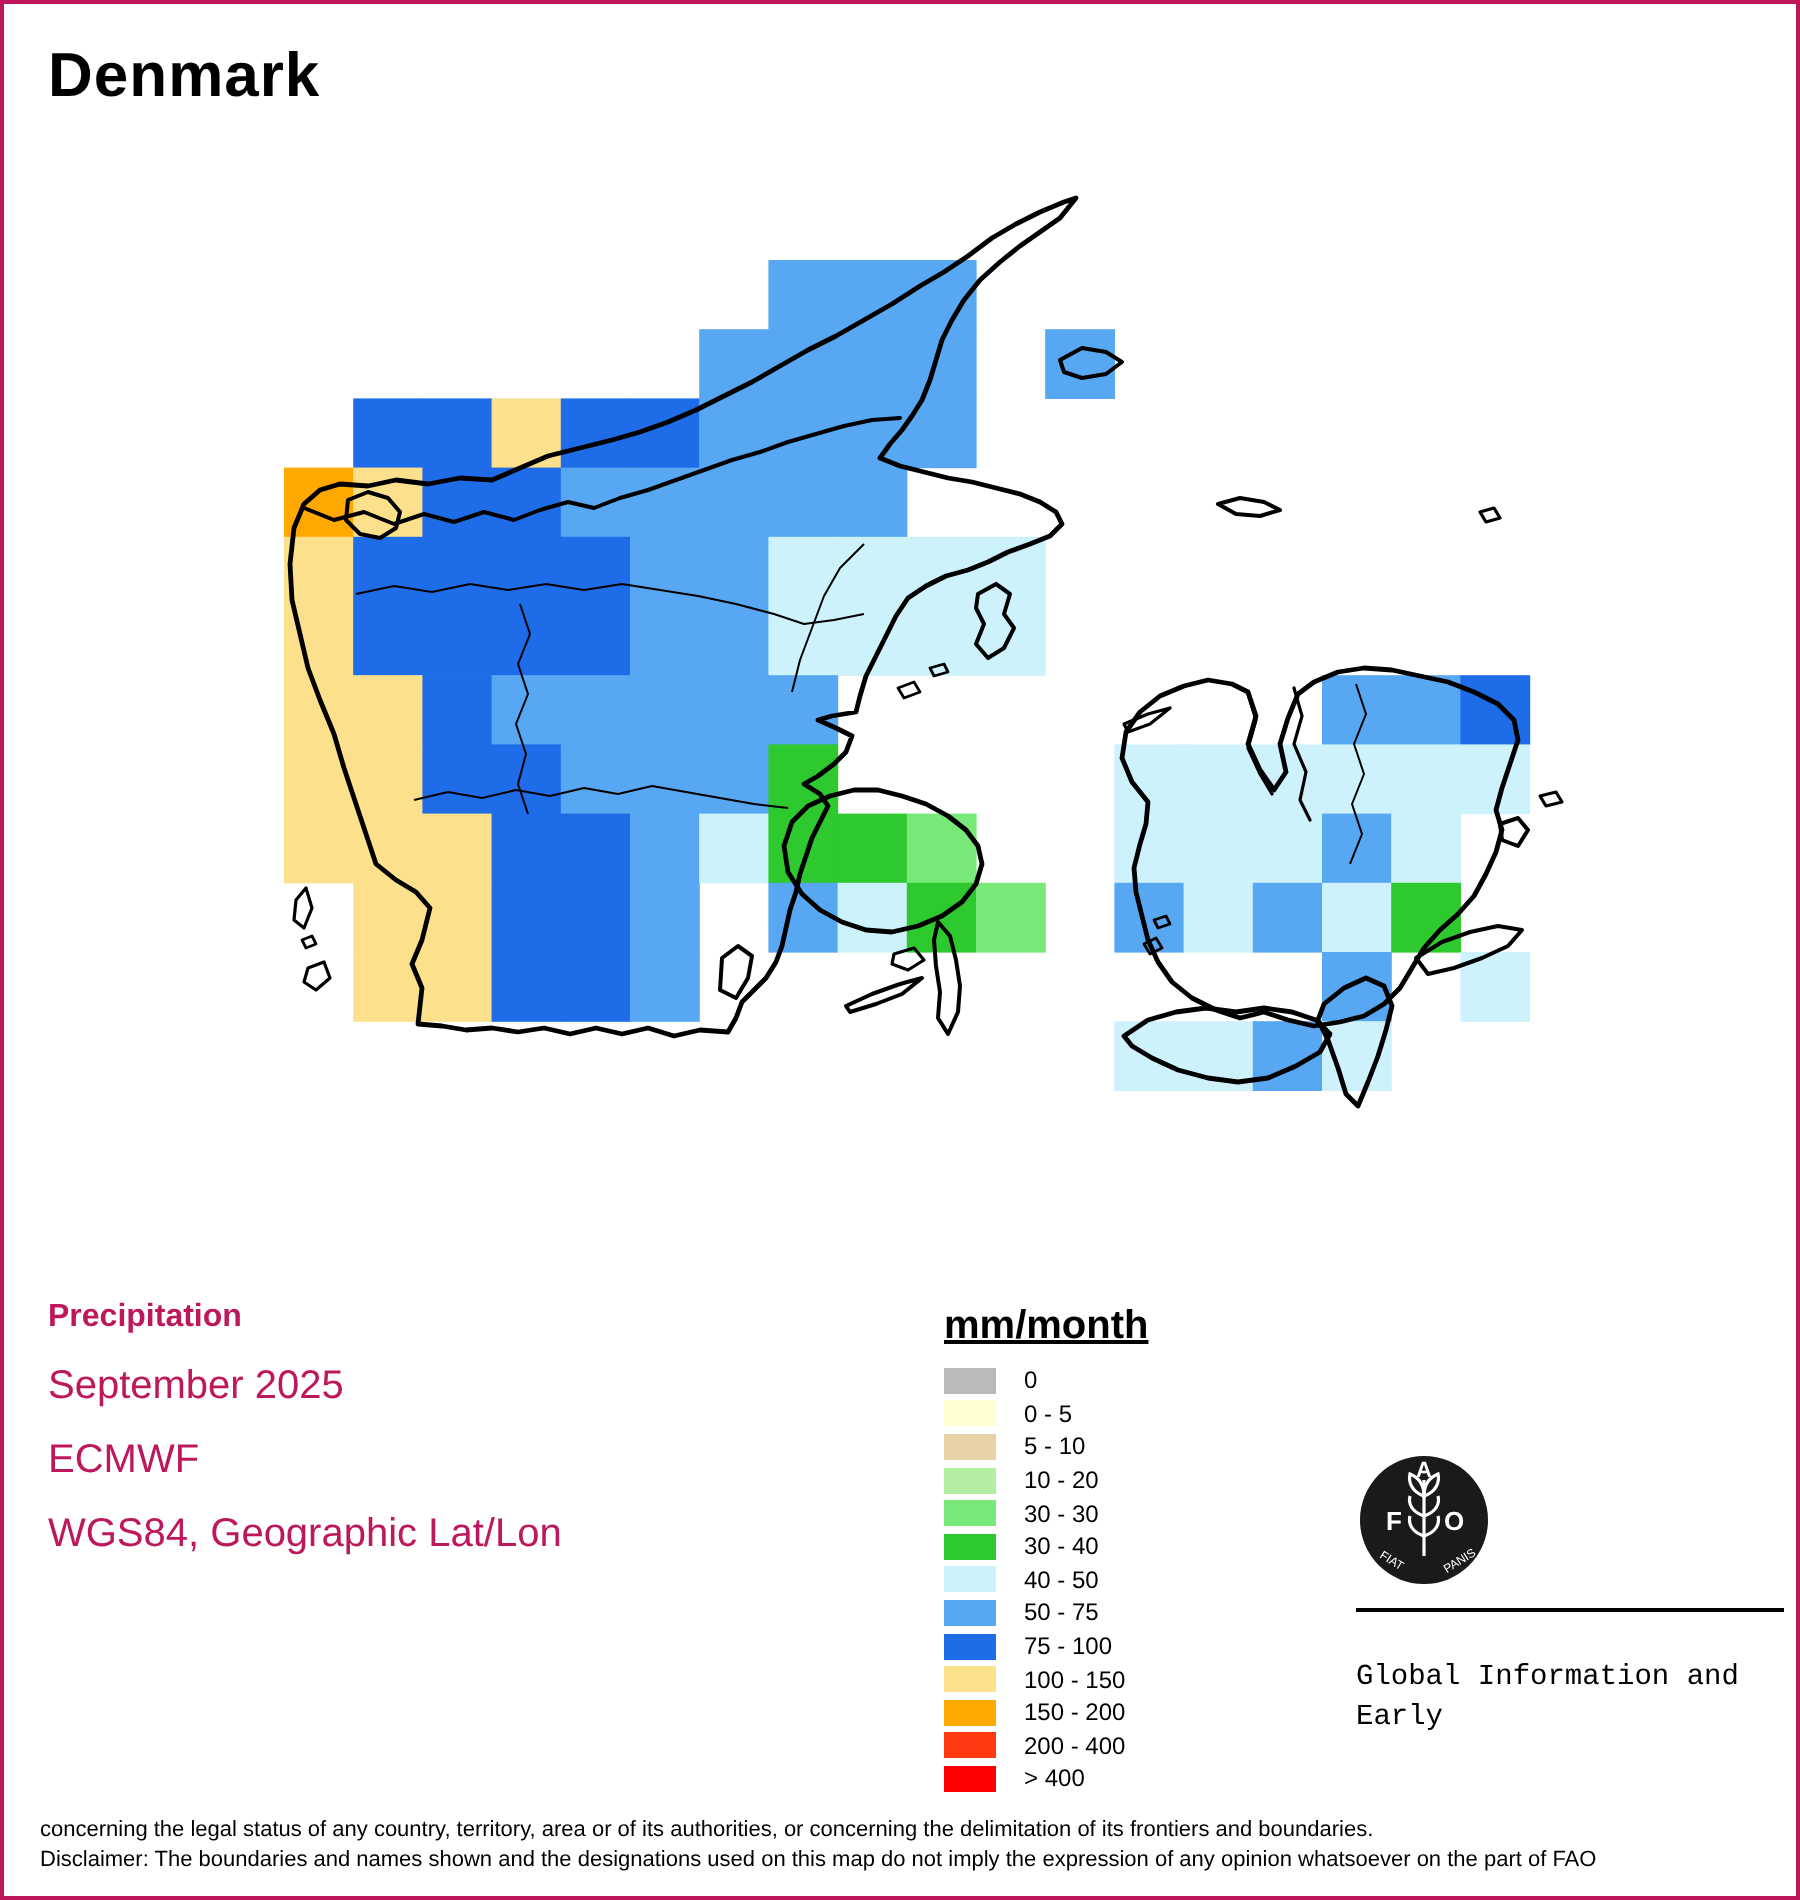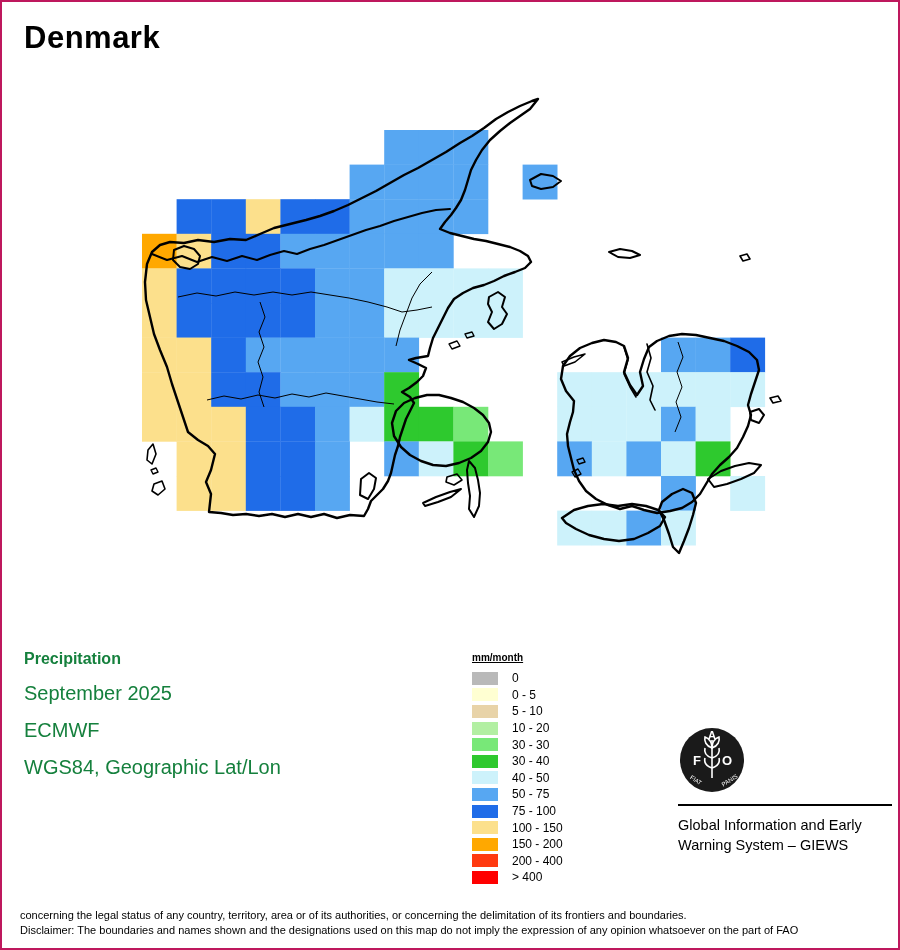--- a/index.html
+++ b/index.html
@@ -6,36 +6,36 @@
   #page{
     position:relative;width:900px;height:950px;
     background:#ffffff;border:2px solid #be185d;box-sizing:border-box;
     font-family:"Liberation Sans","DejaVu Sans",sans-serif;overflow:hidden;
   }
   #page-title{
     position:absolute;left:22px;top:18px;font-size:31px;font-weight:bold;color:#000;letter-spacing:0.5px;
   }
   #map-svg{position:absolute;left:0;top:0;}
   
-  #info-block{position:absolute;left:22px;top:648px;color:#15803d;}
+  #info-block{position:absolute;left:22px;top:648px;color:#be185d;}
   #info-block .info-line{font-size:20px;margin-bottom:14px;}
   #info-block .info-title{font-weight:bold;font-size:16px;margin-bottom:14px;}
   
   #legend{position:absolute;left:470px;top:650px;color:#000;}
-  #legend-title{font-size:10px;font-weight:bold;text-decoration:underline;margin-bottom:7px;}
+  #legend-title{font-size:20px;font-weight:bold;text-decoration:underline;margin-bottom:7px;}
   .legend-row{display:flex;align-items:center;height:16.6px;}
   .legend-swatch{width:26px;height:13px;margin-right:14px;border:0;}
   .legend-label{font-size:12px;}
   
   #fao-block{position:absolute;left:676px;top:724px;width:214px;color:#000;}
   #fao-row{display:flex;align-items:flex-start;}
   #fao-logo{flex:0 0 auto;}
   #fao-org{font-size:14.5px;font-weight:bold;line-height:19px;margin-left:7px;margin-top:6px;}
   #fao-divider{height:2px;background:#000;margin-top:10px;}
-  #fao-giews{font-size:14.5px;line-height:20px;margin-top:9px;}
+  #fao-giews{font-size:14.5px;line-height:20px;margin-top:23px;font-family:Liberation Mono, monospace;}
   
   #disclaimer{position:absolute;left:18px;top:906px;width:860px;font-size:11px;line-height:15px;color:#000;}
 </style>
 </head>
 <body>
 
 <div id="page">
 
   <div id="page-title">Denmark</div>
 
@@ -284,21 +284,20 @@
         <text x="15" y="39" fill="#fff" font-size="13" font-weight="bold" font-family="Liberation Sans, sans-serif">F</text>
         <text x="30" y="12.5" fill="#fff" font-size="11" font-weight="bold" font-family="Liberation Sans, sans-serif">A</text>
         <text x="44" y="39" fill="#fff" font-size="13" font-weight="bold" font-family="Liberation Sans, sans-serif">O</text>
         <text x="12" y="55" fill="#fff" font-size="6" font-family="Liberation Sans, sans-serif" transform="rotate(32 16 53)">FIAT</text>
         <text x="42" y="57" fill="#fff" font-size="6" font-family="Liberation Sans, sans-serif" transform="rotate(-32 50 53)">PANIS</text>
       </svg>
     </div>
     <div id="fao-divider"></div>
     <div id="fao-giews">
       <div>Global Information and Early</div>
-      <div>Warning System – GIEWS</div>
     </div>
   </div>
 
   <div id="disclaimer">
     <div>concerning the legal status of any country, territory, area or of its authorities, or concerning the delimitation of its frontiers and boundaries.</div>
     <div>Disclaimer: The boundaries and names shown and the designations used on this map do not imply the expression of any opinion whatsoever on the part of FAO</div>
   </div>
 
 </div>
 

